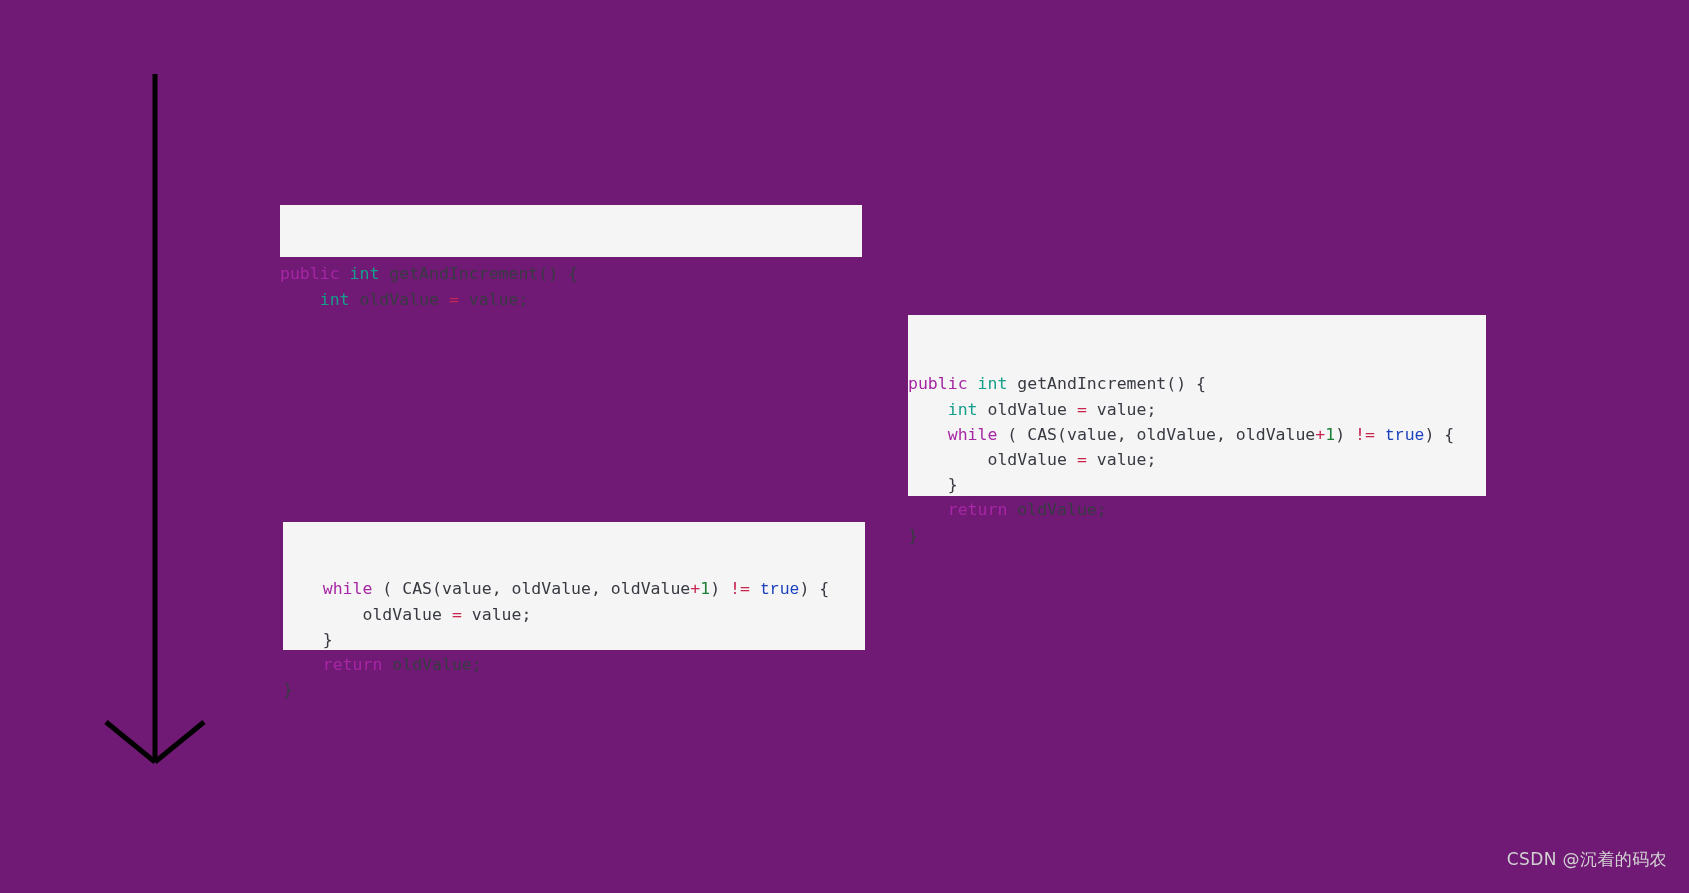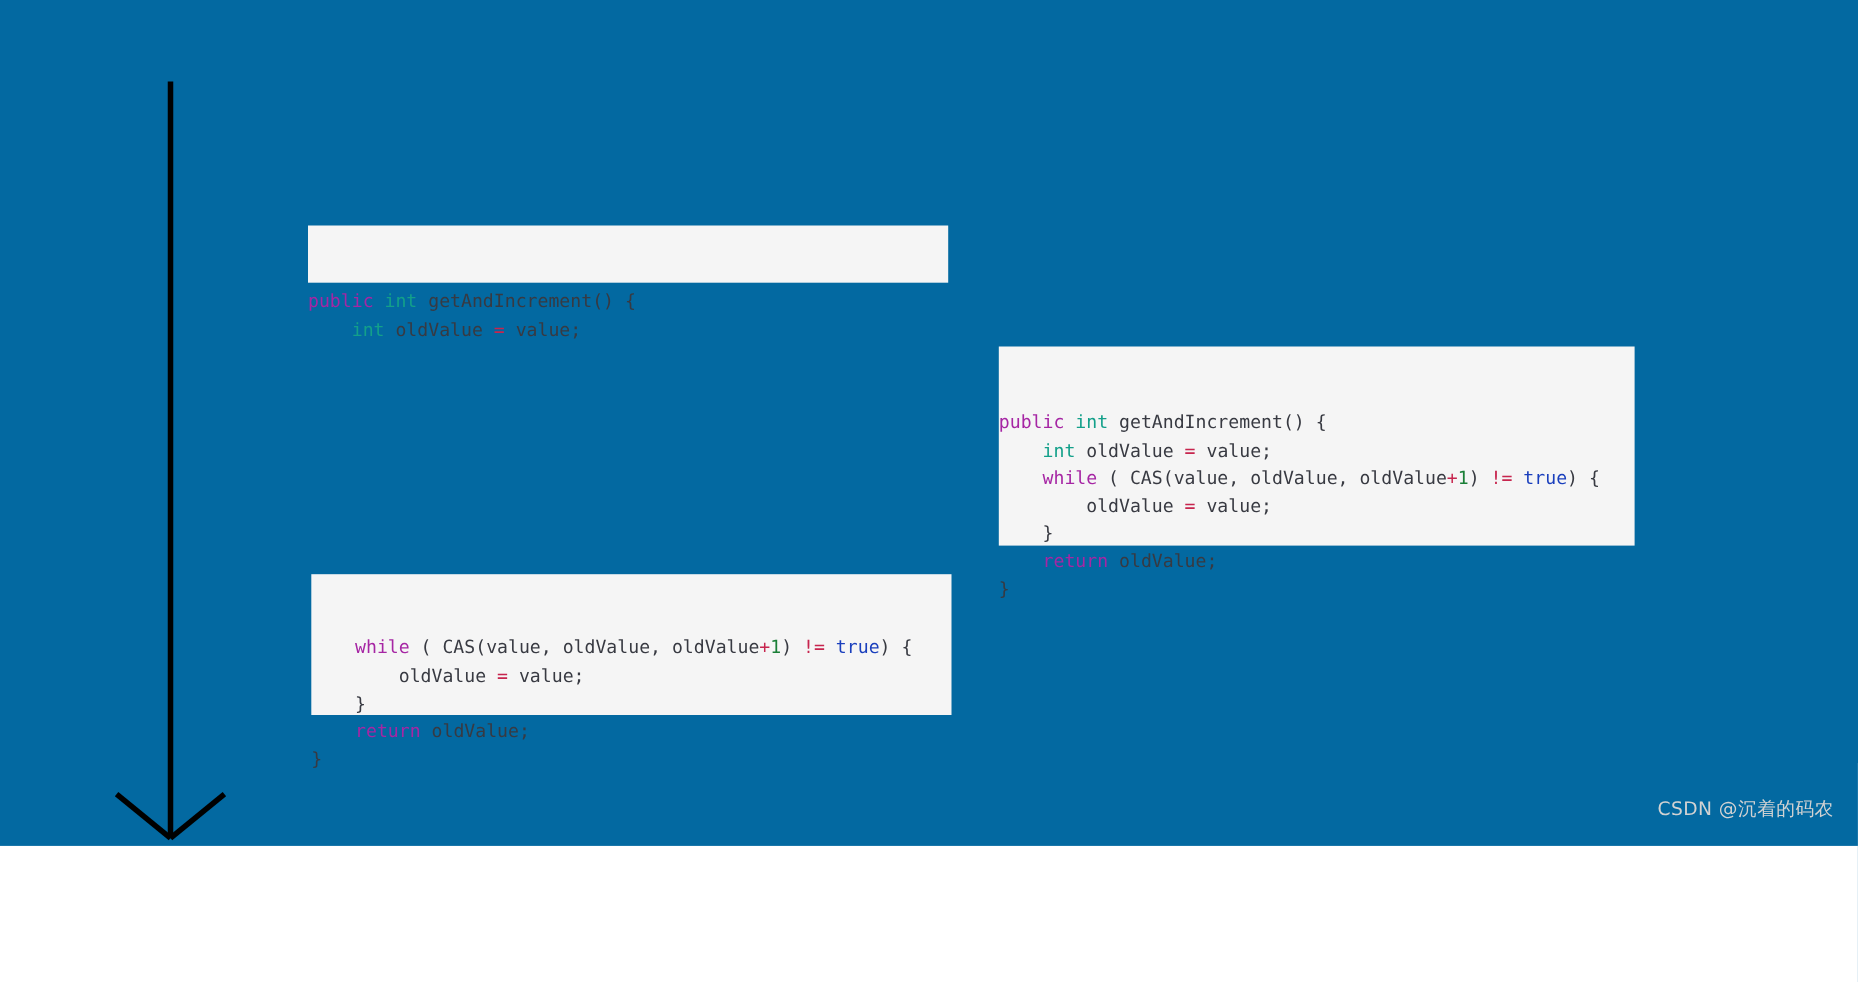--- a/index.html
+++ b/index.html
@@ -7,22 +7,22 @@
     margin: 0;
     padding: 0;
     background: #ffffff;
   }
   body {
     font-family: "DejaVu Sans", "Liberation Sans", sans-serif;
   }
   #canvas {
     position: relative;
     width: 1689px;
-    height: 769px;
-    background: #0369a1;
+    height: 893px;
+    background: #701a75;
     overflow: hidden;
   }
 
   
   .arrow-layer {
     position: absolute;
     left: 0;
     top: 0;
     width: 1689px;
     height: 893px;
@@ -69,21 +69,21 @@
     left: 908px;
     top: 315px;
     width: 578px;
     height: 181px;
   }
   #block-right .code-inner { padding-top: 6px; padding-bottom: 8px; }
 
   
   .tok-kw   { color: #a626a4; }   
   .tok-type { color: #13a08a; }   
-  .tok-bool { color: #1a3fbd; }   
+  .tok-bool { color: #1a3fbd; font-family: Liberation Mono, monospace; }   
   .tok-op   { color: #c7254e; }   
   .tok-num  { color: #1a7f37; }   
   .tok-id   { color: #383a42; }
 
   
   #watermark {
     position: absolute;
     right: 22px;
     bottom: 22px;
     font-family: "DejaVu Sans", "Liberation Sans", sans-serif;

